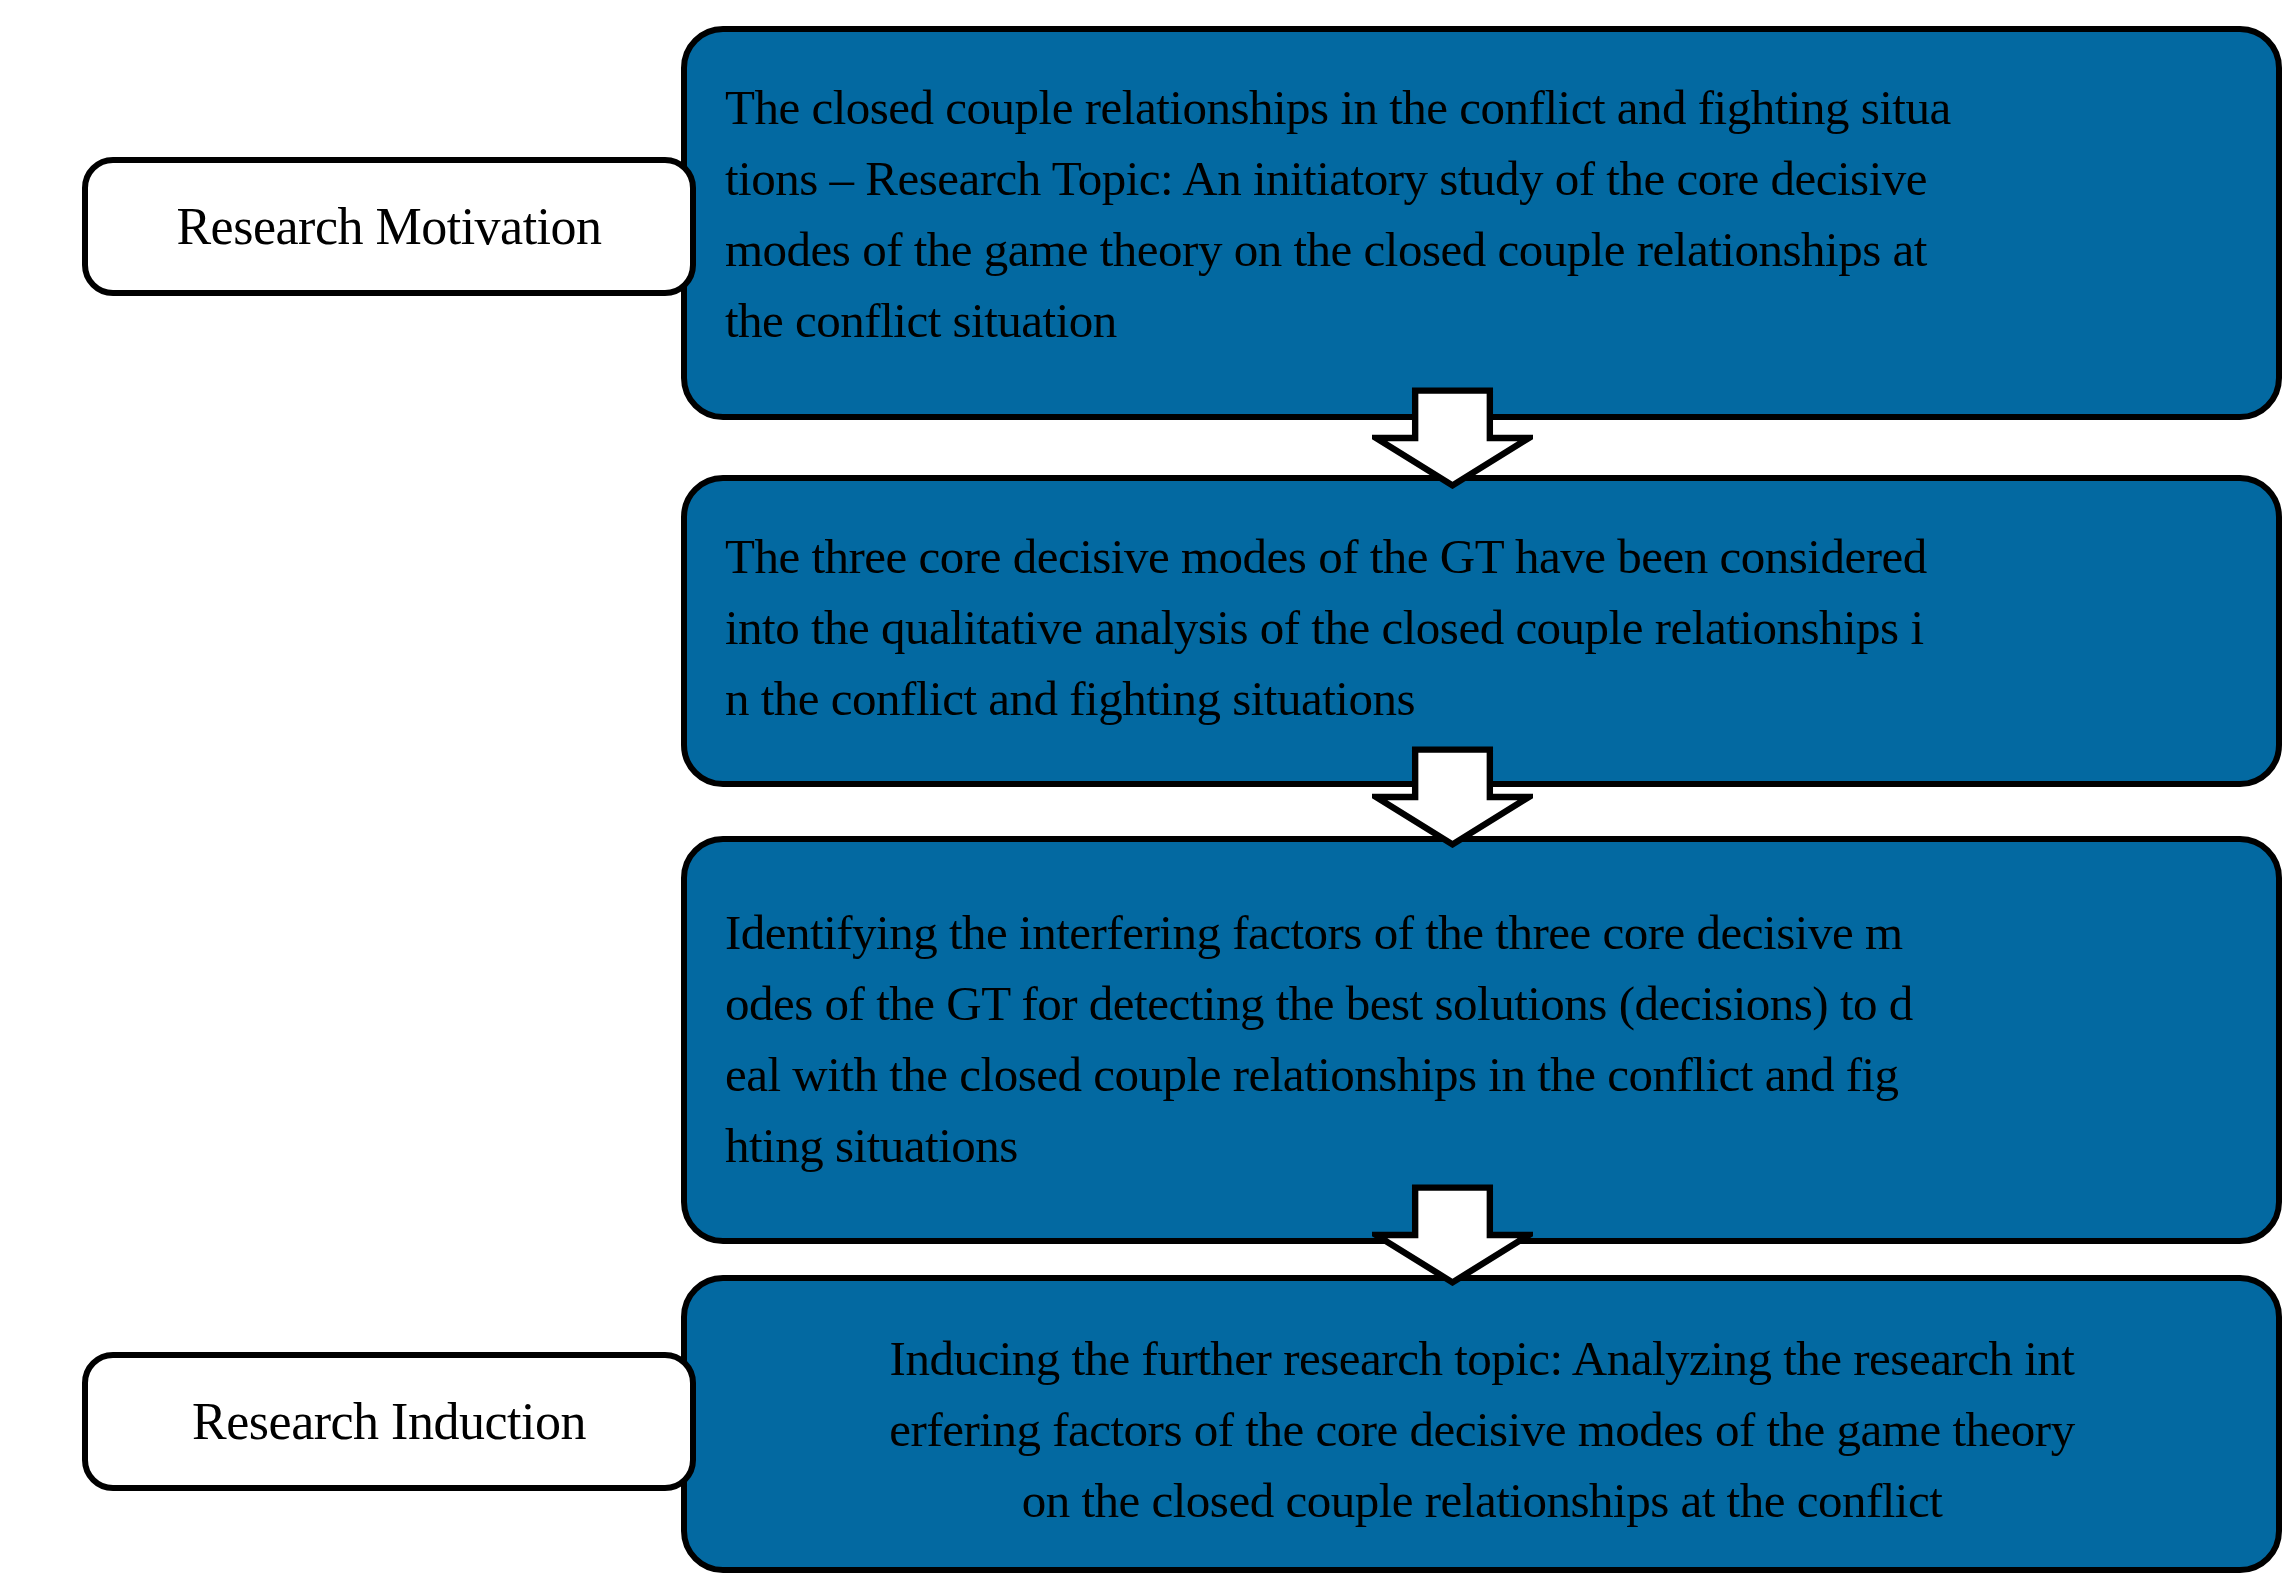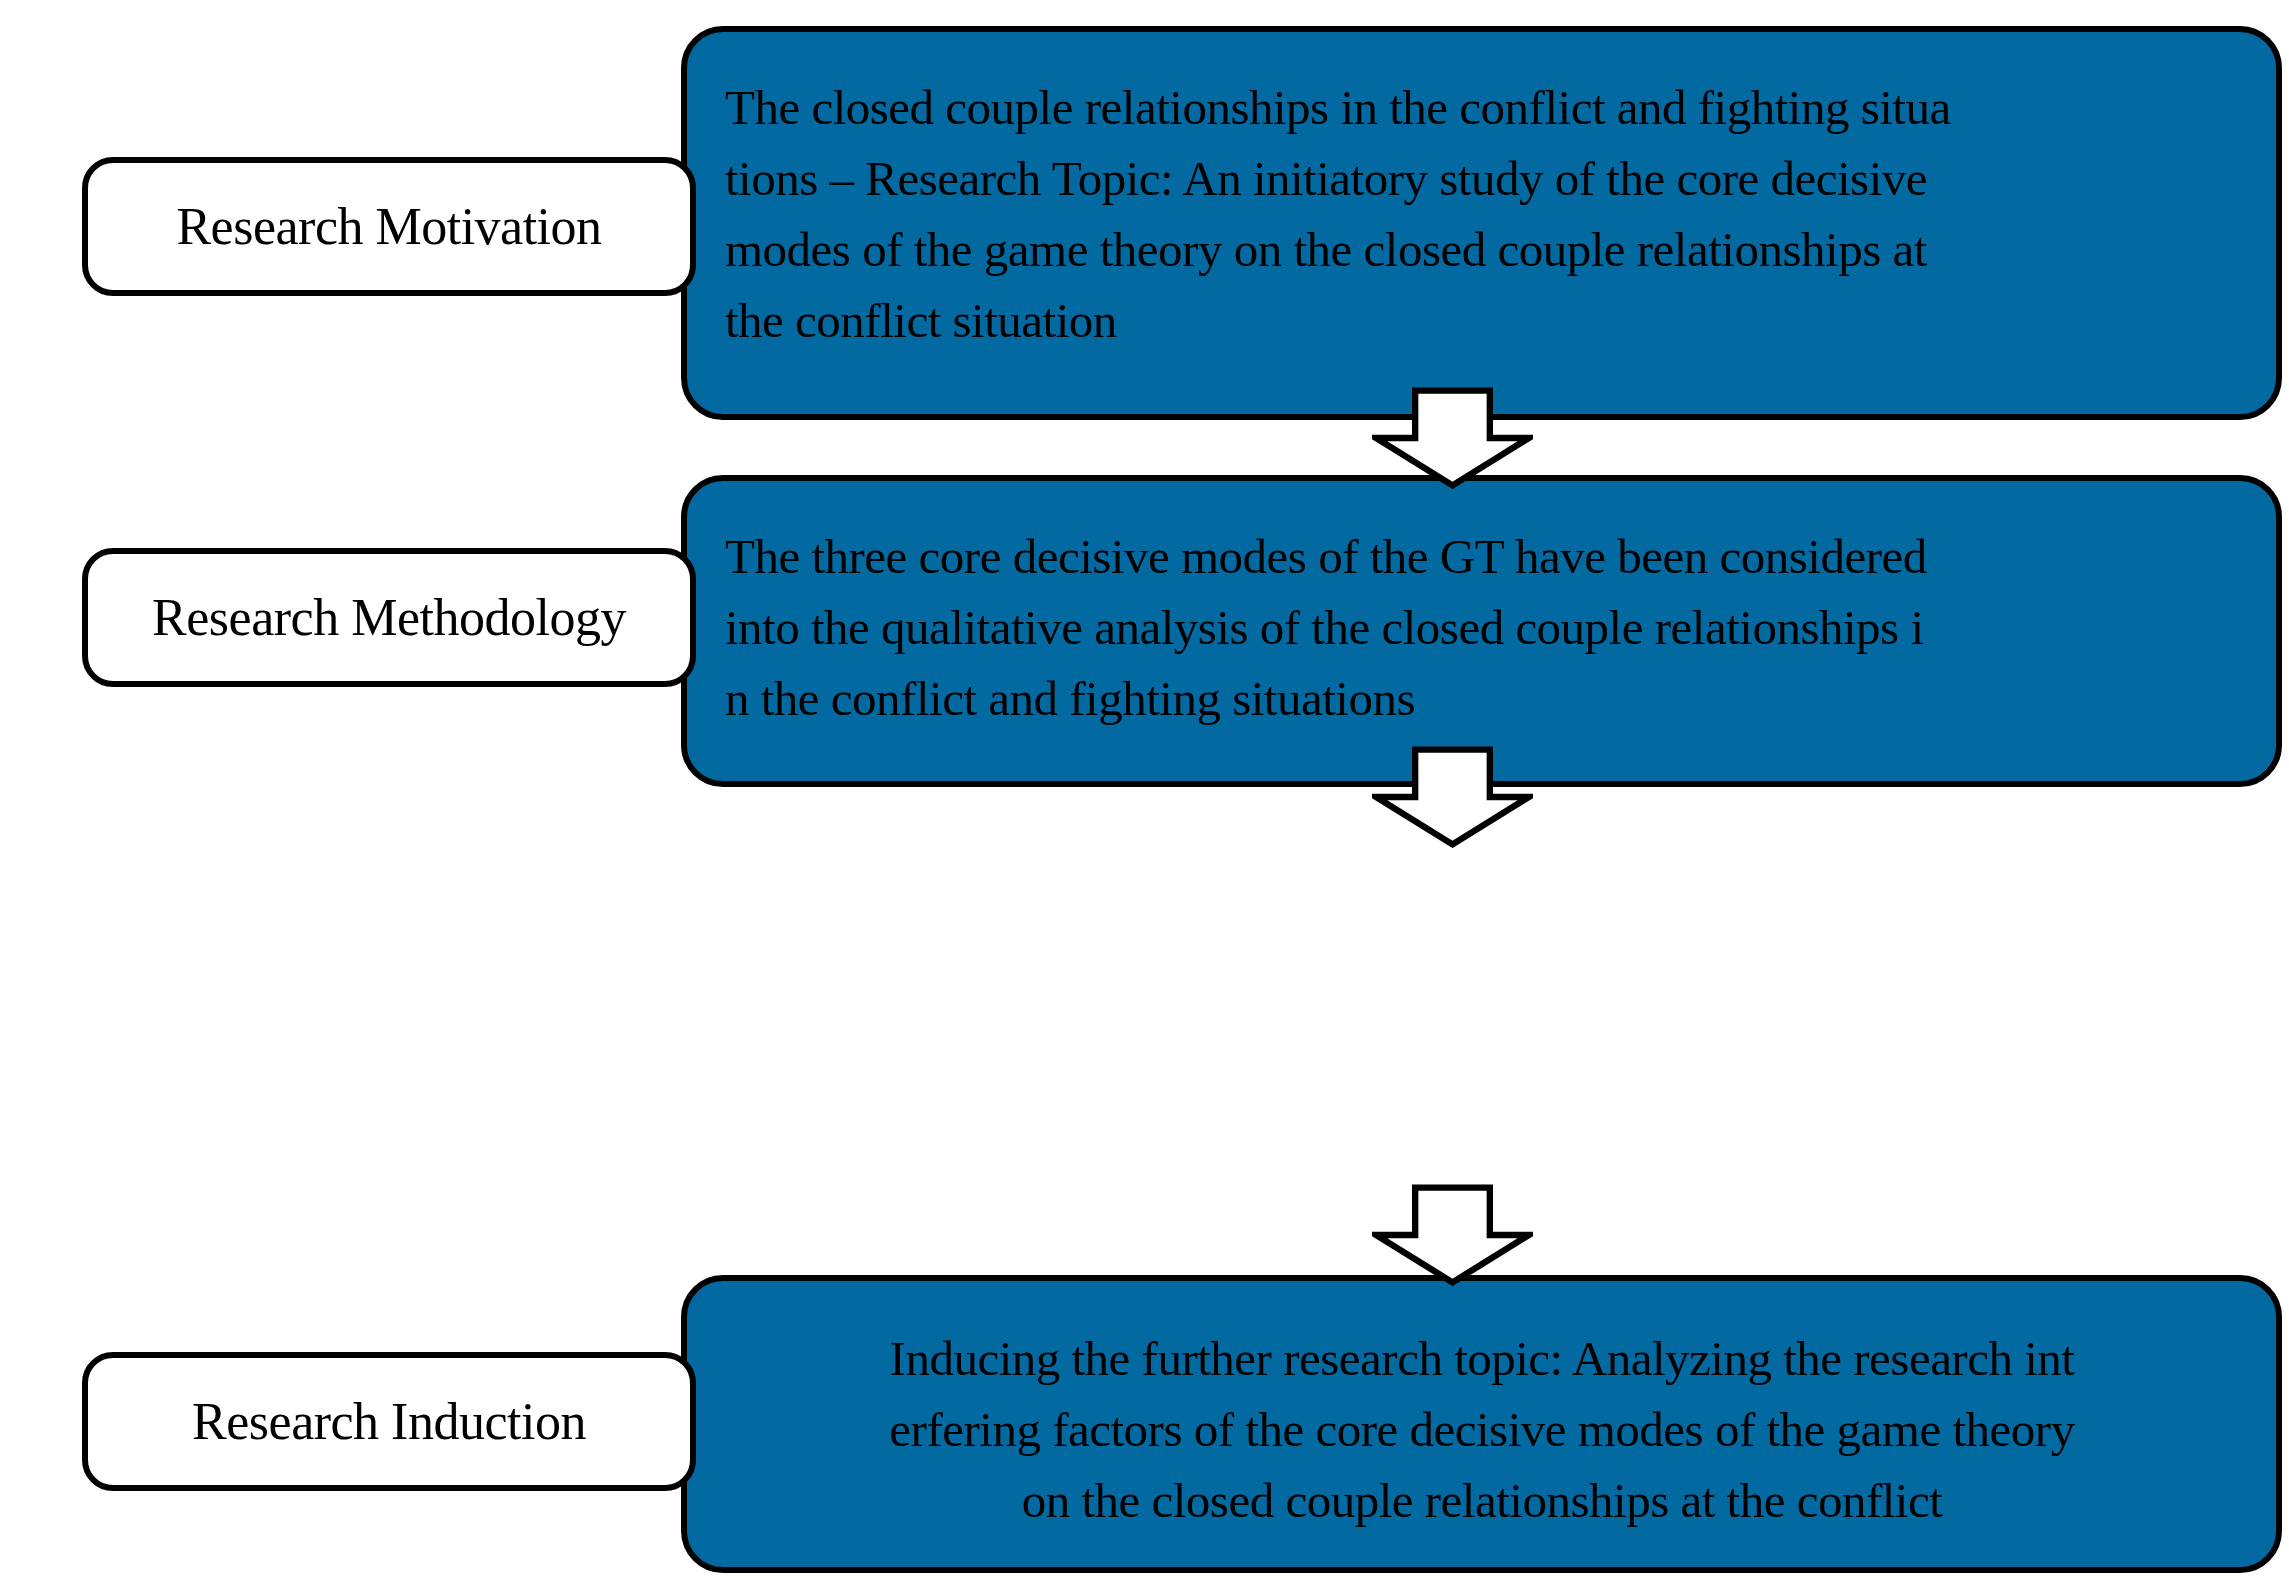--- a/index.html
+++ b/index.html
@@ -94,30 +94,33 @@
     <svg viewBox="0 0 176 112" xmlns="http://www.w3.org/2000/svg">
       <polygon points="47,4 129,4 129,56 172,56 88,108 4,56 47,56" fill="#ffffff" stroke="#000000" stroke-width="7" stroke-linejoin="miter"></polygon>
     </svg>
   </div>
 
   <div class="content-box b2">
     <div class="content-text">The three core decisive modes of the GT have been considered
 into the qualitative analysis of the closed couple relationships i
 n the conflict and fighting situations</div>
   </div>
-  <div class="label-box l2">
-    <span>Research Methodology</span>
-  </div>
 
   <div class="arrow a2">
     <svg viewBox="0 0 176 112" xmlns="http://www.w3.org/2000/svg">
       <polygon points="47,4 129,4 129,56 172,56 88,108 4,56 47,56" fill="#ffffff" stroke="#000000" stroke-width="7" stroke-linejoin="miter"></polygon>
     </svg>
   </div>
 
+  <div class="content-box b3">
+    <div class="content-text">Identifying the interfering factors of the three core decisive m
+odes of the GT for detecting the best solutions (decisions) to d
+eal with the closed couple relationships in the conflict and fig
+hting situations</div>
+  </div>
 
   <div class="arrow a3">
     <svg viewBox="0 0 176 112" xmlns="http://www.w3.org/2000/svg">
       <polygon points="47,4 129,4 129,56 172,56 88,108 4,56 47,56" fill="#ffffff" stroke="#000000" stroke-width="7" stroke-linejoin="miter"></polygon>
     </svg>
   </div>
 
   <div class="content-box b4">
     <div class="content-text">Inducing the further research topic: Analyzing the research int
 erfering factors of the core decisive modes of the game theory

